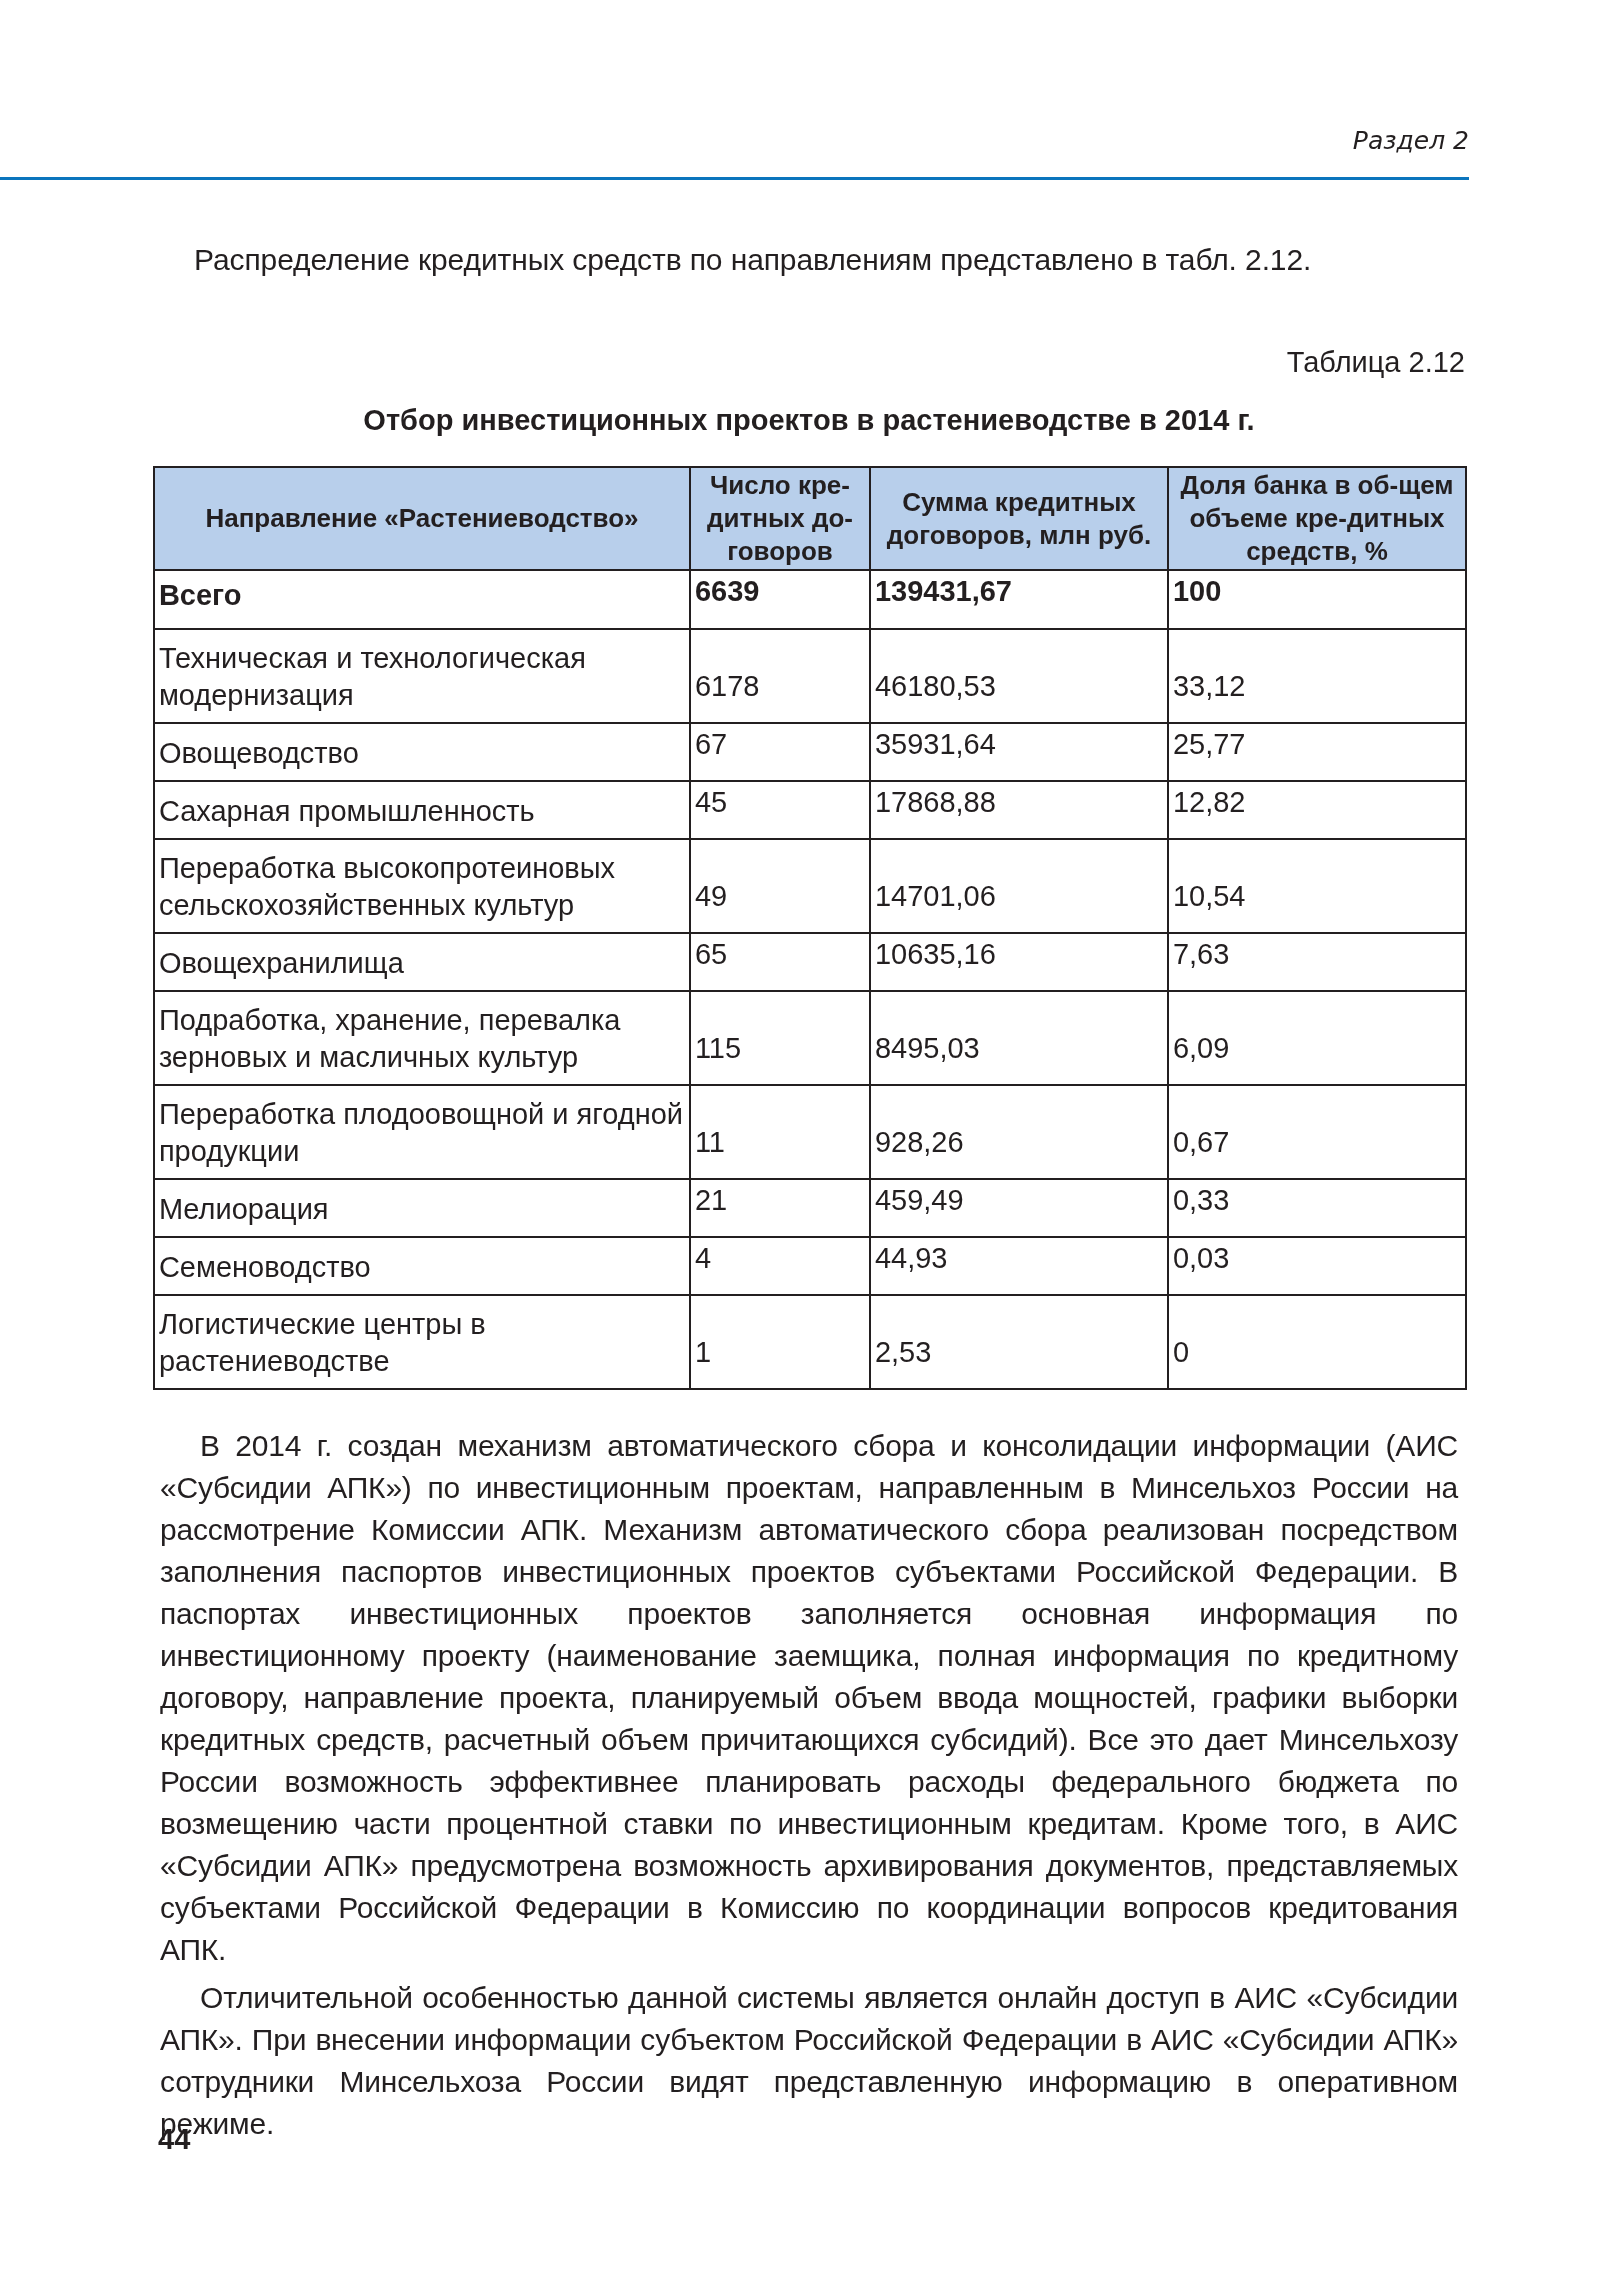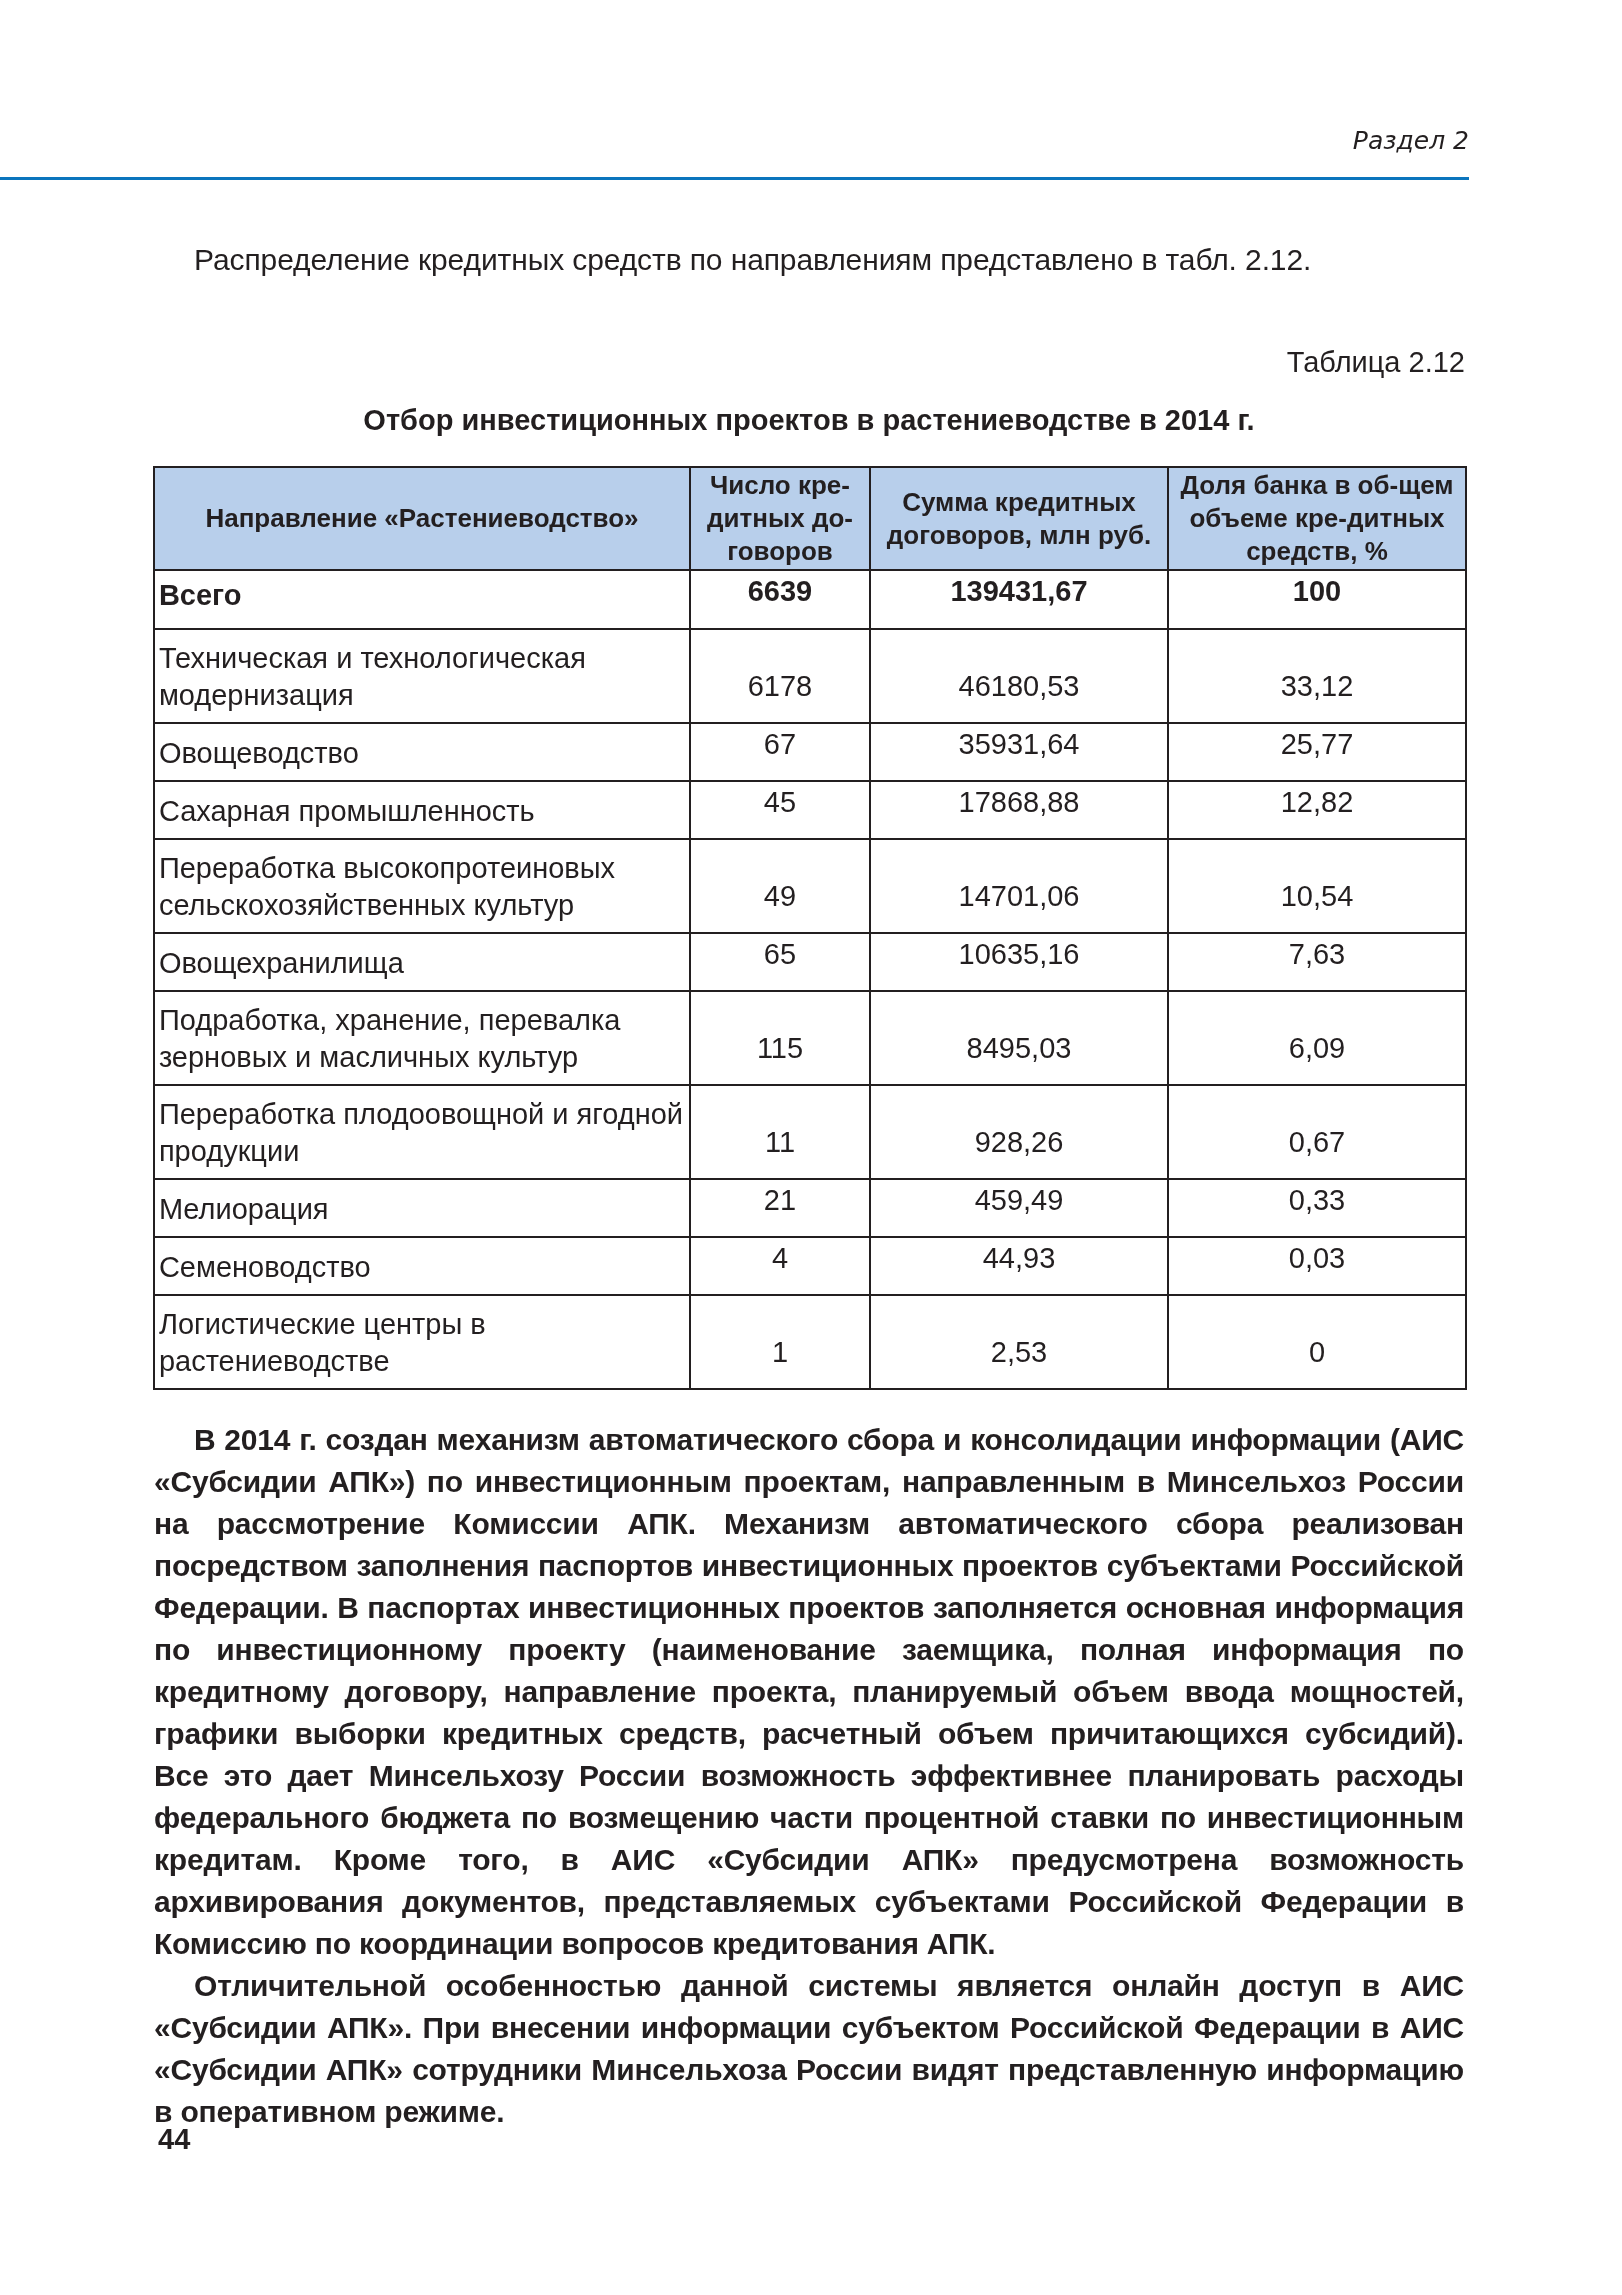--- a/index.html
+++ b/index.html
@@ -11,27 +11,27 @@
   .rule { left: 0; top: 177px; width: 1469px; height: 2.6px; background: #0b75bd; }
   .intro { left: 194px; top: 243px; font-size: 30px; letter-spacing: -0.1px; }
   .table-num { right: 158px; top: 346px; font-size: 29px; margin-left: 35px; }
   .table-caption { left: 0; width: 1618px; text-align: center; top: 404px; font-size: 29px; font-weight: bold; }
   table.data { position: absolute; left: 153px; top: 466px; width: 1311px; border-collapse: collapse;
                table-layout: fixed; font-size: 29px; }
   table.data td, table.data th { border: 2px solid #231f20; padding: 0 3.9px; line-height: 37px; }
   table.data th { background: #b8cfeb; font-weight: bold; font-size: 26px; line-height: 33px;
                   vertical-align: middle; text-align: center; height: 101px; }
   table.data td.name { text-align: left; vertical-align: bottom; padding-bottom: 8px; }
-  table.data td.num { text-align: center; vertical-align: bottom; padding-bottom: 17px; }
+  table.data td.num { text-align: left; vertical-align: bottom; padding-bottom: 17px; }
   table.data tr.total td { font-weight: bold; height: 40px; vertical-align: middle; }
   table.data tr.one td { height: 39px; }
   table.data tr.two td { height: 75px; }
   .body-text { left: 154px; width: 1310px; top: 1419px; font-size: 30px; line-height: 42px;
                text-align: justify; letter-spacing: -0.2px; }
-  .body-text p { margin: 0; text-indent: 40px; font-weight: bold; }
+  .body-text p { margin: 6px; text-indent: 40px; }
   .page-num { left: 145px; top: 2123px; font-size: 29px; font-weight: bold; margin-left: 13px; }
 </style>
 </head>
 <body>
 
 <div class="abs running-head">Раздел 2</div>
 <div class="abs rule"></div>
 
 <div class="abs intro">Распределение кредитных средств по направлениям представлено в табл. 2.12.</div>
 

